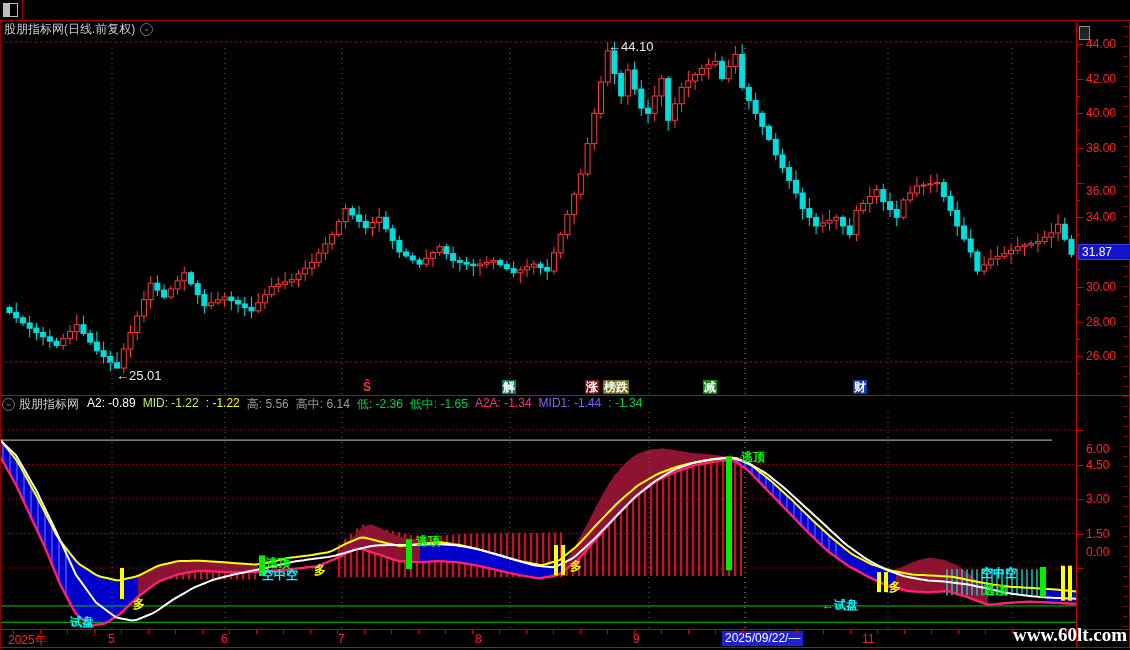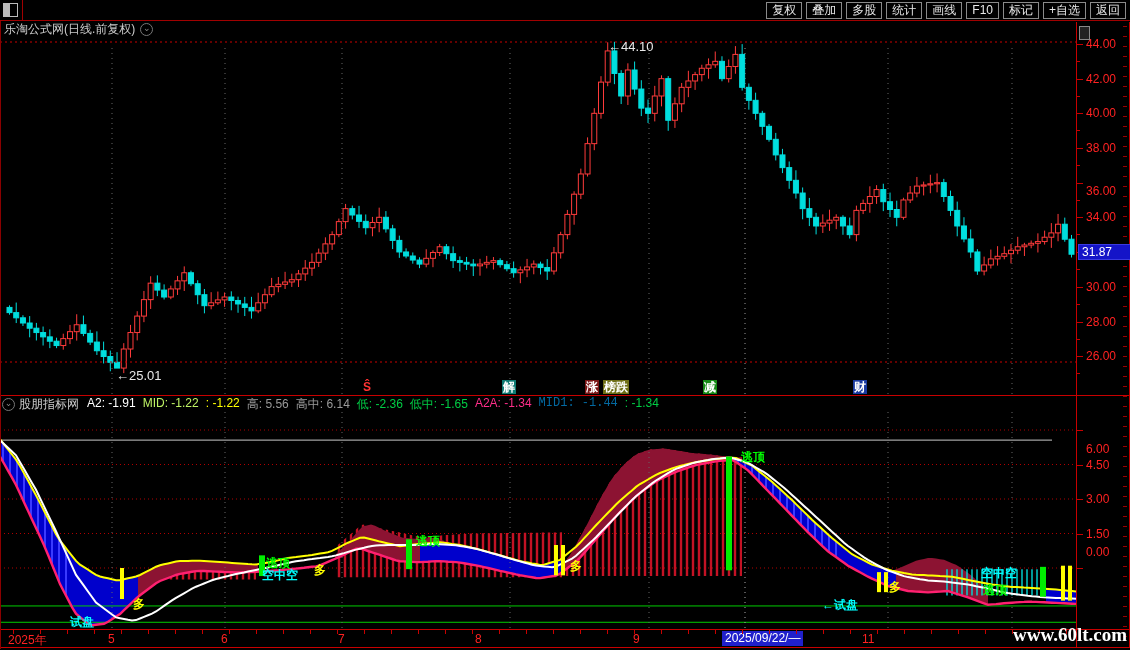--- a/index.html
+++ b/index.html
@@ -56,35 +56,24 @@
   svg{position:absolute;left:0;display:block;}
 </style>
 </head>
 <body>
 <div id="app">
 
 <div class="toolbar">
   <span class="tb-icon"></span>
   <span class="tb-divider"></span>
   <div class="tb-spacer"></div>
-  <div style="display:flex" id="tbButtons">
-        <span class="tb-btn">复权</span>
-        <span class="tb-btn">叠加</span>
-        <span class="tb-btn">多股</span>
-        <span class="tb-btn">统计</span>
-        <span class="tb-btn">画线</span>
-        <span class="tb-btn">F10</span>
-        <span class="tb-btn">标记</span>
-        <span class="tb-btn">+自选</span>
-        <span class="tb-btn">返回</span>
-      </div>
 </div>
 
 <div class="titlebar">
-  <span>乐淘公式网(日线.前复权)</span>
+  <span>股朋指标网(日线.前复权)</span>
   <span class="chev">⌄</span>
 </div>
 
 <svg id="mainChart" style="top:38px" width="1076" height="357" viewBox="0 0 1076 357">
       <line x1="112" y1="10" x2="112" y2="356" stroke="#666" stroke-width="1" stroke-dasharray="1,4"></line>
       <line x1="225" y1="10" x2="225" y2="356" stroke="#666" stroke-width="1" stroke-dasharray="1,4"></line>
       <line x1="342" y1="10" x2="342" y2="356" stroke="#666" stroke-width="1" stroke-dasharray="1,4"></line>
       <line x1="510" y1="10" x2="510" y2="356" stroke="#666" stroke-width="1" stroke-dasharray="1,4"></line>
       <line x1="649" y1="10" x2="649" y2="356" stroke="#666" stroke-width="1" stroke-dasharray="1,4"></line>
       <line x1="745" y1="10" x2="745" y2="356" stroke="#999" stroke-width="1" stroke-dasharray="1,4"></line>
@@ -422,29 +411,29 @@
       <div class="marker" style="left: 703px; color: rgb(255, 255, 255); background: rgb(21, 138, 21);">减</div>
       <div class="marker" style="left: 853px; color: rgb(255, 255, 255); background: rgb(26, 58, 160);">财</div>
     </div>
 
 <div class="panel-sep"></div>
 
 <div class="ind-header">
   <span class="chev">⌄</span>
   <span class="ind-name">股朋指标网</span>
   <span id="indFields" style="display:flex">
-        <span class="ind-field" style="color: rgb(255, 255, 255);">A2: -1.91</span>
+        <span class="ind-field" style="color: rgb(255, 255, 255);">A2: -0.89</span>
         <span class="ind-field" style="color: #bef264;">MID: -1.22</span>
         <span class="ind-field" style="color: rgb(255, 255, 0);">: -1.22</span>
         <span class="ind-field" style="color: rgb(154, 154, 154);">高: 5.56</span>
         <span class="ind-field" style="color: rgb(154, 154, 154);">高中: 6.14</span>
         <span class="ind-field" style="color: rgb(0, 204, 68);">低: -2.36</span>
         <span class="ind-field" style="color: rgb(0, 204, 68);">低中: -1.65</span>
         <span class="ind-field" style="color: rgb(255, 46, 138);">A2A: -1.34</span>
-        <span class="ind-field" style="color: #0369a1; font-family: Liberation Mono, monospace;">MID1: -1.44</span>
+        <span class="ind-field" style="color: #8b5cf6;">MID1: -1.44</span>
         <span class="ind-field" style="color: rgb(0, 204, 68);">: -1.34</span>
       </span>
 </div>
 
 <svg id="indChart" style="top:412px" width="1076" height="216" viewBox="0 0 1076 216">
       <defs>
         <pattern id="rh" width="6" height="6" patternUnits="userSpaceOnUse">
           <line x1="3" y1="0" x2="3" y2="6" stroke="#c41224" stroke-width="2.4"></line>
         </pattern>
         <pattern id="bh" width="7" height="7" patternUnits="userSpaceOnUse">

